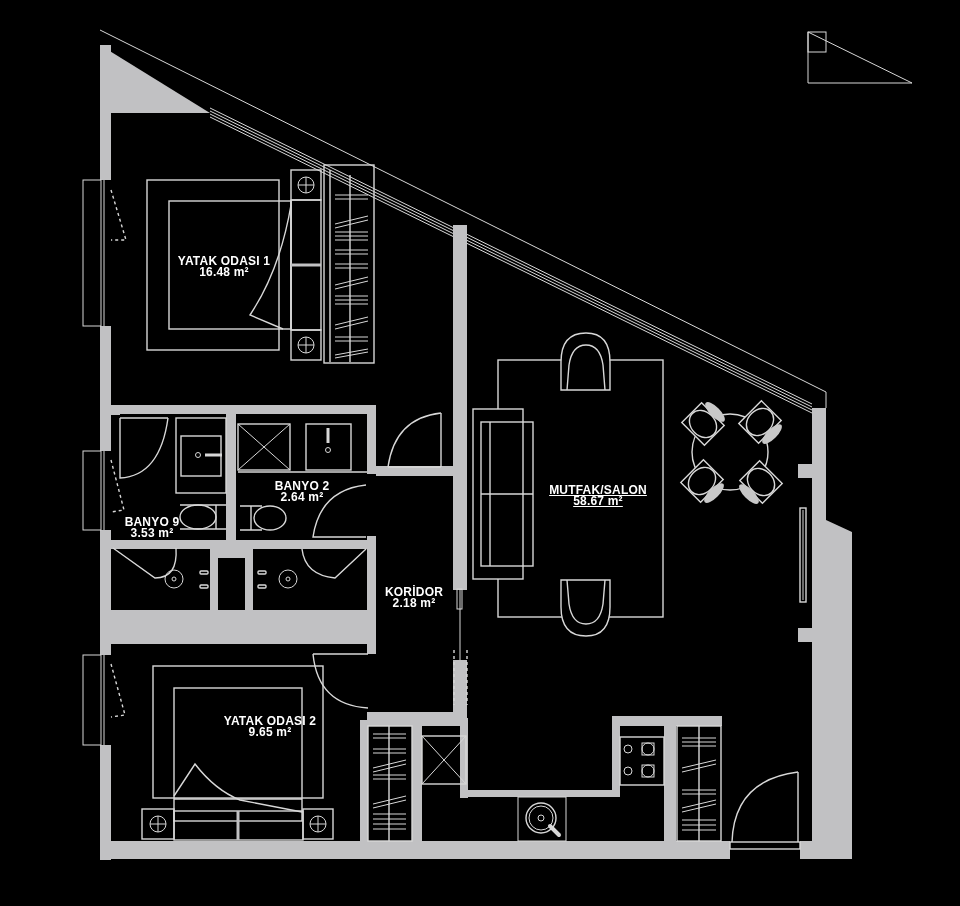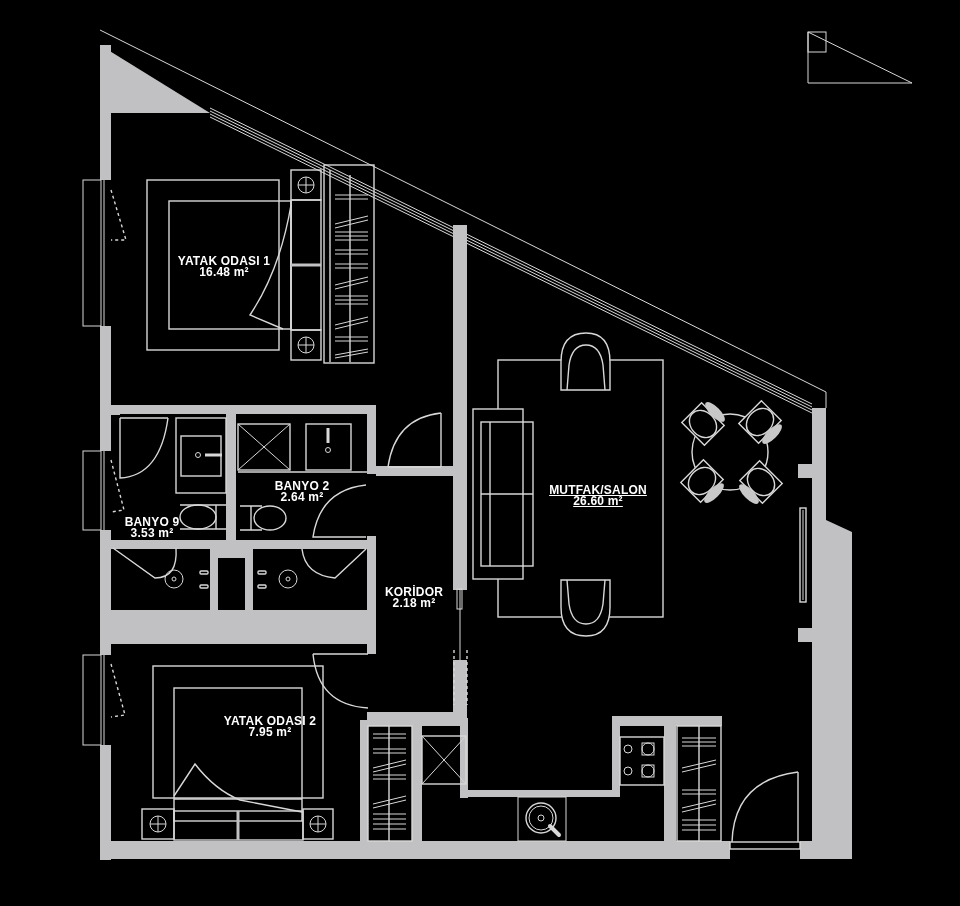--- a/index.html
+++ b/index.html
@@ -324,18 +324,18 @@
 <div class="lbl" style="left:302px; top:481px;">
   <div>BANYO 2</div>
   <div>2.64 m²</div>
 </div>
 <div class="lbl" style="left:414px; top:587px;">
   <div>KORİDOR</div>
   <div>2.18 m²</div>
 </div>
 <div class="lbl" style="left:598px; top:485px;text-decoration:underline;">
   <div>MUTFAK/SALON</div>
-  <div>26.60 m²</div>
+  <div>58.67 m²</div>
 </div>
 <div class="lbl" style="left:238px; top:716px;margin-left:32px;">
   <div>YATAK ODASI 2</div>
-  <div>7.95 m²</div>
+  <div>9.65 m²</div>
 </div>
 
 </body></html>

